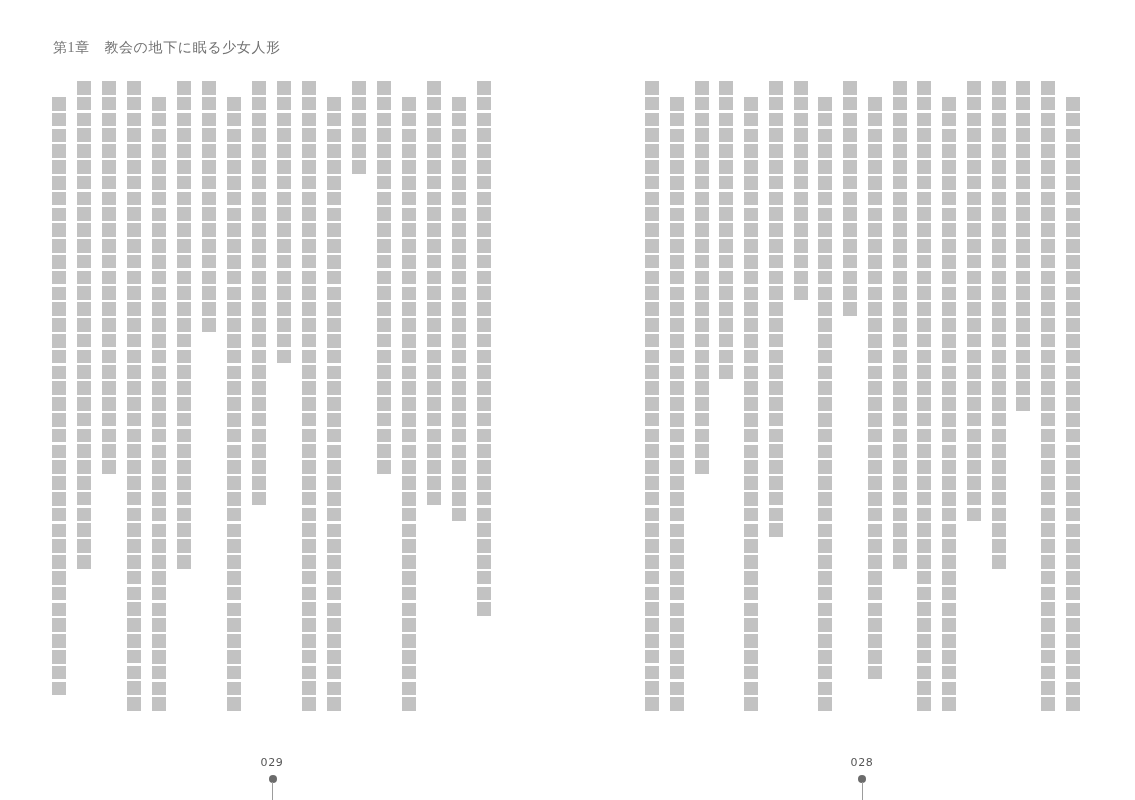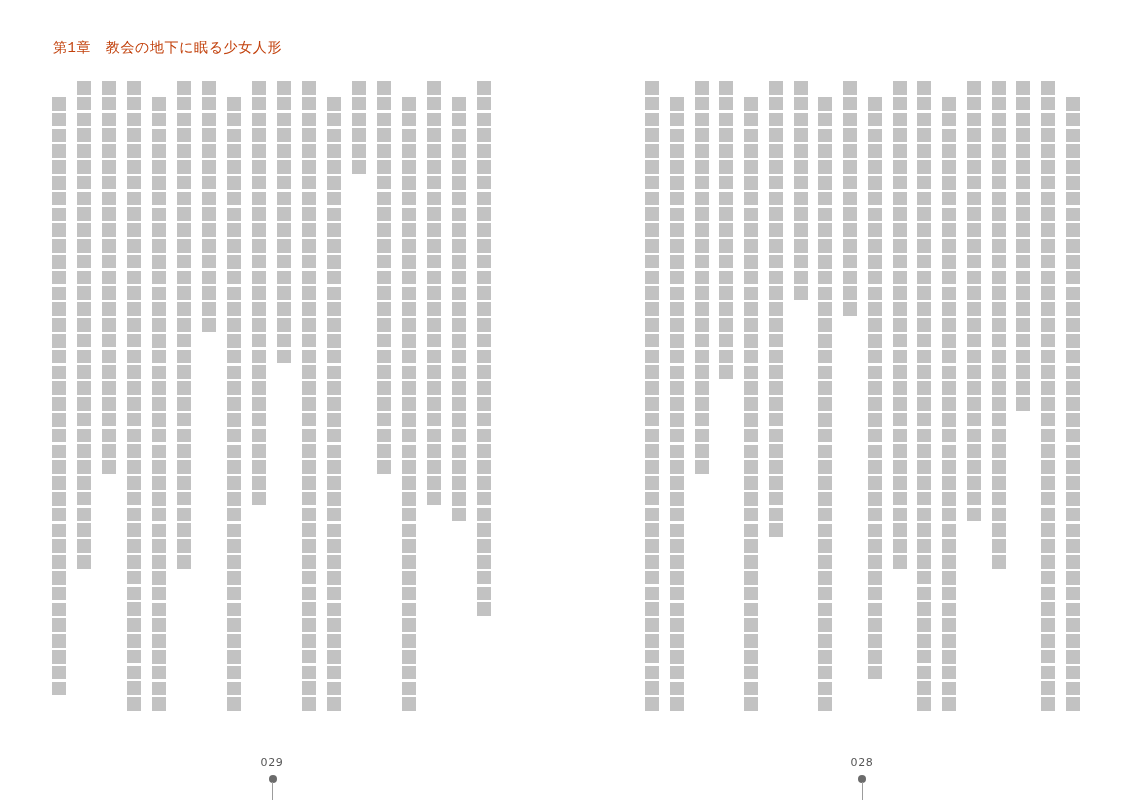--- a/index.html
+++ b/index.html
@@ -2,22 +2,22 @@
 <html><head>
 <meta charset="utf-8">
 <style>
   html, body { margin: 0; padding: 0; background: #ffffff; }
   body {
     width: 1135px; height: 800px; position: relative; overflow: hidden;
     font-family: "DejaVu Serif", serif;
   }
   .running-head {
     position: absolute; left: 53px; top: 39px;
-    font-family: Liberation Mono, monospace;
-    font-size: 14px; color: #c2410c; letter-spacing: 0.6px; white-space: nowrap;
+    font-family: Liberation Serif, serif;
+    font-size: 14px; color: #737373; letter-spacing: 0.6px; white-space: nowrap;
   }
   .page { position: absolute; top: 0; height: 704px; }
   .page-left  { left: 0;     width: 567px; }
   .page-right { left: 568px; width: 567px; }
   .col {
     position: absolute; width: 14px;
     background: repeating-linear-gradient(
       to bottom,
       #c2c2c2 0px, #c2c2c2 13.6px,
       transparent 13.6px, transparent 15.8px

